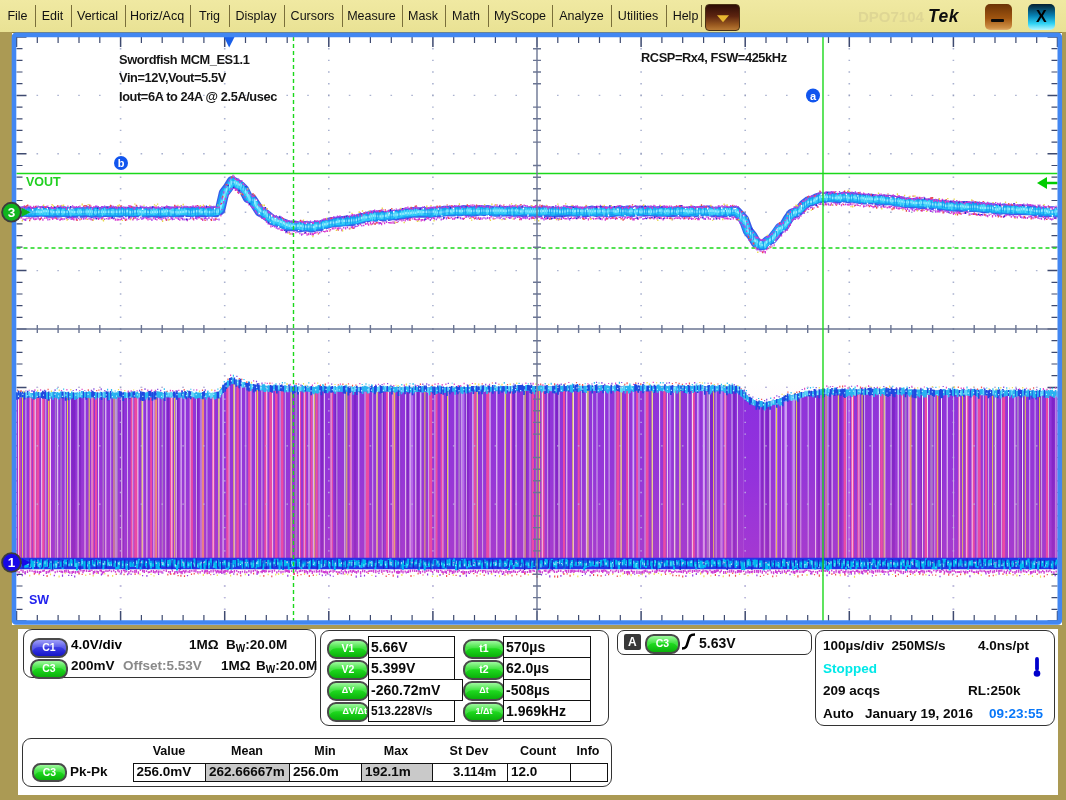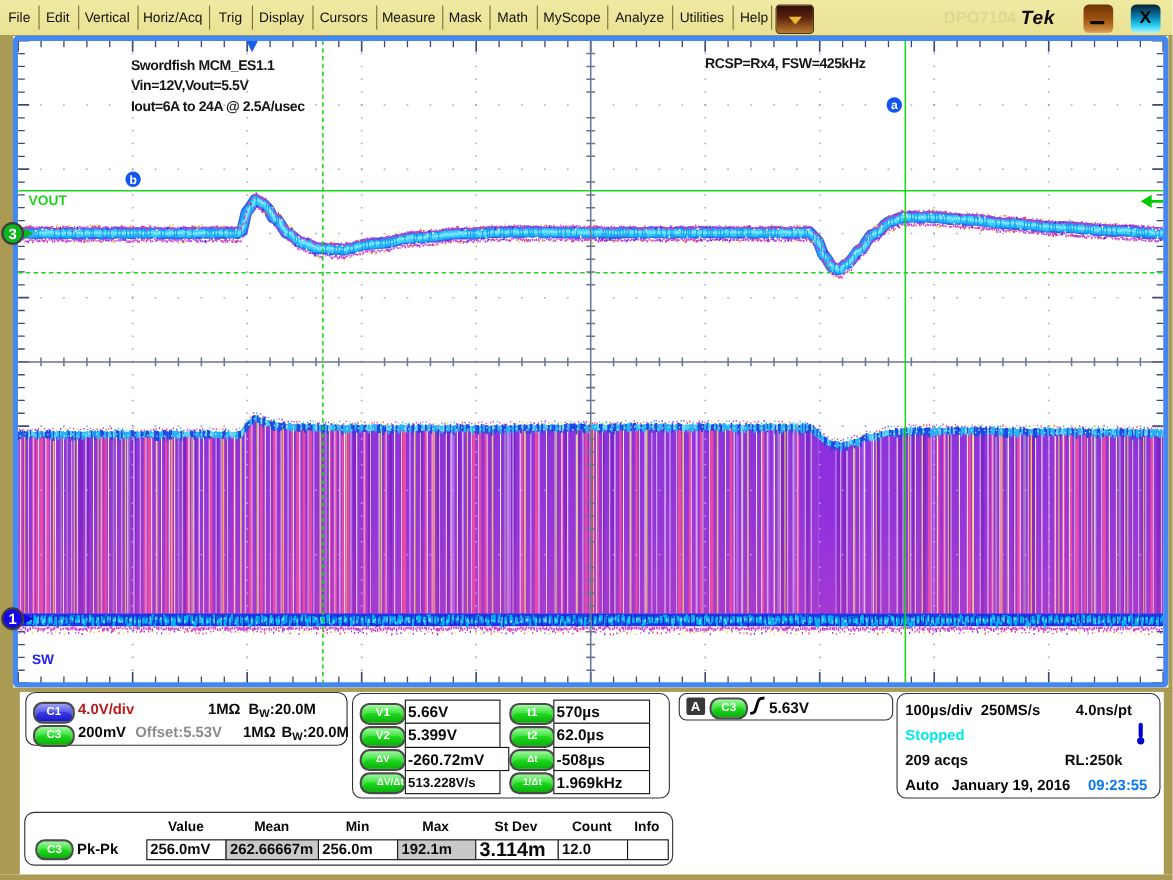--- a/index.html
+++ b/index.html
@@ -142,21 +142,21 @@
 <circle cx="11.5" cy="212.2" r="9.4" fill="#0fb51e" stroke="#3c3c3c" stroke-width="1.9"></circle>
 <text x="11.5" y="217.0" font-family="Liberation Sans, sans-serif" font-size="13.5" font-weight="bold" fill="#ffffff" text-anchor="middle">3</text>
 <path d="M21.5 558.0 L30.5 562.5 L21.5 567.0 Z" fill="#1708e8"></path>
 <path d="M12 561.0h12v3h-12z" fill="#1708e8"></path>
 <circle cx="11.5" cy="562.5" r="9.4" fill="#1708e8" stroke="#3c3c3c" stroke-width="1.9"></circle>
 <text x="11.5" y="567.3" font-family="Liberation Sans, sans-serif" font-size="13.5" font-weight="bold" fill="#ffffff" text-anchor="middle">1</text>
 </svg>
 <div style="position:absolute;background:#fff;border:1.5px solid #333333;border-radius:9px;left:23px;top:629px;width:291px;height:47px"></div>
 <div style="position:absolute;left:30px;top:638px;width:34px;height:15.5px;border-radius:8.75px;background:linear-gradient(#8c8cf7,#4242e8 40%,#1515c8);border:2px solid #4a4a4a;box-shadow:inset 0 6.9750000000000005px rgba(255,255,255,0.18);text-align:center;line-height:14.5px;font-size:10.5px;font-weight:bold;color:#fff">C1</div>
 <div style="position:absolute;left:30px;top:659px;width:34px;height:15.5px;border-radius:8.75px;background:linear-gradient(#8cf78c,#22e022 40%,#0ab00a);border:2px solid #4a4a4a;box-shadow:inset 0 6.9750000000000005px rgba(255,255,255,0.18);text-align:center;line-height:14.5px;font-size:10.5px;font-weight:bold;color:#fff">C3</div>
-<div style="position:absolute;font-weight:bold;font-size:13.5px;color:#b91c1c;white-space:nowrap;left:71px;top:637px">4.0V/div</div>
+<div style="position:absolute;font-weight:bold;font-size:13.5px;color:#000000;white-space:nowrap;left:71px;top:637px">4.0V/div</div>
 <div style="position:absolute;font-weight:bold;font-size:13.5px;color:#0a0a0a;white-space:nowrap;left:189px;top:637px">1MΩ</div>
 <div style="position:absolute;font-weight:bold;font-size:13.5px;color:#0a0a0a;white-space:nowrap;left:226px;top:637px">B<span style="font-size:10px;vertical-align:-3px">W</span>:20.0M</div>
 <div style="position:absolute;font-weight:bold;font-size:13.5px;color:#0a0a0a;white-space:nowrap;left:71px;top:658px">200mV</div>
 <div style="position:absolute;font-weight:bold;font-size:13.5px;color:#0a0a0a;white-space:nowrap;left:123px;top:658px;color:#8a8a8a">Offset:5.53V</div>
 <div style="position:absolute;font-weight:bold;font-size:13.5px;color:#0a0a0a;white-space:nowrap;left:221px;top:658px">1MΩ</div>
 <div style="position:absolute;font-weight:bold;font-size:13.5px;color:#0a0a0a;white-space:nowrap;left:256px;top:658px">B<span style="font-size:10px;vertical-align:-3px">W</span>:20.0M</div>
 <div style="position:absolute;background:#fff;border:1.5px solid #333333;border-radius:9px;left:320px;top:630px;width:287px;height:94px"></div>
 <div style="position:absolute;left:327px;top:638.5px;width:38px;height:16px;border-radius:9.0px;background:linear-gradient(#8cf78c,#22e022 40%,#0ab00a);border:2px solid #4a4a4a;box-shadow:inset 0 7.2px rgba(255,255,255,0.18);text-align:center;line-height:15px;font-size:10.5px;font-weight:bold;color:#fff">V1</div>
 <div style="position:absolute;left:368px;top:636.3px;width:87px;height:22.200000000000024px;border:1.1px solid #111;box-sizing:border-box;background:#fff;font-weight:bold;font-size:14px;color:#0a0a0a;line-height:20.200000000000024px;padding-left:2px">5.66V</div>
 <div style="position:absolute;left:327px;top:659.6px;width:38px;height:16px;border-radius:9.0px;background:linear-gradient(#8cf78c,#22e022 40%,#0ab00a);border:2px solid #4a4a4a;box-shadow:inset 0 7.2px rgba(255,255,255,0.18);text-align:center;line-height:15px;font-size:10.5px;font-weight:bold;color:#fff">V2</div>
@@ -197,16 +197,16 @@
 <div style="position:absolute;font-weight:bold;font-size:13.5px;color:#0a0a0a;white-space:nowrap;font-size:12.5px;left:247px;top:744px;transform:translateX(-50%)">Mean</div>
 <div style="position:absolute;font-weight:bold;font-size:13.5px;color:#0a0a0a;white-space:nowrap;font-size:12.5px;left:325px;top:744px;transform:translateX(-50%)">Min</div>
 <div style="position:absolute;font-weight:bold;font-size:13.5px;color:#0a0a0a;white-space:nowrap;font-size:12.5px;left:396px;top:744px;transform:translateX(-50%)">Max</div>
 <div style="position:absolute;font-weight:bold;font-size:13.5px;color:#0a0a0a;white-space:nowrap;font-size:12.5px;left:469px;top:744px;transform:translateX(-50%)">St Dev</div>
 <div style="position:absolute;font-weight:bold;font-size:13.5px;color:#0a0a0a;white-space:nowrap;font-size:12.5px;left:538px;top:744px;transform:translateX(-50%)">Count</div>
 <div style="position:absolute;font-weight:bold;font-size:13.5px;color:#0a0a0a;white-space:nowrap;font-size:12.5px;left:588px;top:744px;transform:translateX(-50%)">Info</div>
 <div style="position:absolute;left:132.5px;top:762.5px;width:73.7px;height:19px;border:1.2px solid #111;box-sizing:border-box;background:#fff;font-weight:bold;font-size:13.5px;color:#0a0a0a;line-height:16.5px;padding-left:3px">256.0mV</div>
 <div style="position:absolute;left:205px;top:762.5px;width:85.2px;height:19px;border:1.2px solid #111;box-sizing:border-box;background:#c9c9c9;font-weight:bold;font-size:13.5px;color:#0a0a0a;line-height:16.5px;padding-left:3px">262.66667m</div>
 <div style="position:absolute;left:289px;top:762.5px;width:73.2px;height:19px;border:1.2px solid #111;box-sizing:border-box;background:#fff;font-weight:bold;font-size:13.5px;color:#0a0a0a;line-height:16.5px;padding-left:3px">256.0m</div>
 <div style="position:absolute;left:361px;top:762.5px;width:72.2px;height:19px;border:1.2px solid #111;box-sizing:border-box;background:#c9c9c9;font-weight:bold;font-size:13.5px;color:#0a0a0a;line-height:16.5px;padding-left:3px">192.1m</div>
-<div style="position:absolute;left:432px;top:762.5px;width:76.2px;height:19px;border:1.2px solid #111;box-sizing:border-box;background:#fff;font-weight:bold;font-size:18px;color:#0a0a0a;line-height:16.5px;padding-left:3px">3.114m</div>
+<div style="position:absolute;left:432px;top:762.5px;width:76.2px;height:19px;border:1.2px solid #111;box-sizing:border-box;background:#fff;font-weight:bold;font-size:13px;color:#0a0a0a;line-height:16.5px;padding-left:20px">3.114m</div>
 <div style="position:absolute;left:507px;top:762.5px;width:64.2px;height:19px;border:1.2px solid #111;box-sizing:border-box;background:#fff;font-weight:bold;font-size:13.5px;color:#0a0a0a;line-height:16.5px;padding-left:3px">12.0</div>
 <div style="position:absolute;left:570px;top:762.5px;width:38.2px;height:19px;border:1.2px solid #111;box-sizing:border-box;background:#fff;font-weight:bold;font-size:13.5px;color:#0a0a0a;line-height:16.5px;padding-left:3px"></div>
 <div style="position:absolute;left:32px;top:762.5px;width:31px;height:15px;border-radius:8.5px;background:linear-gradient(#8cf78c,#22e022 40%,#0ab00a);border:2px solid #4a4a4a;box-shadow:inset 0 6.75px rgba(255,255,255,0.18);text-align:center;line-height:14px;font-size:10.5px;font-weight:bold;color:#fff">C3</div>
 <div style="position:absolute;font-weight:bold;font-size:13.5px;color:#0a0a0a;white-space:nowrap;left:70px;top:763.5px">Pk-Pk</div>
 </body></html>

